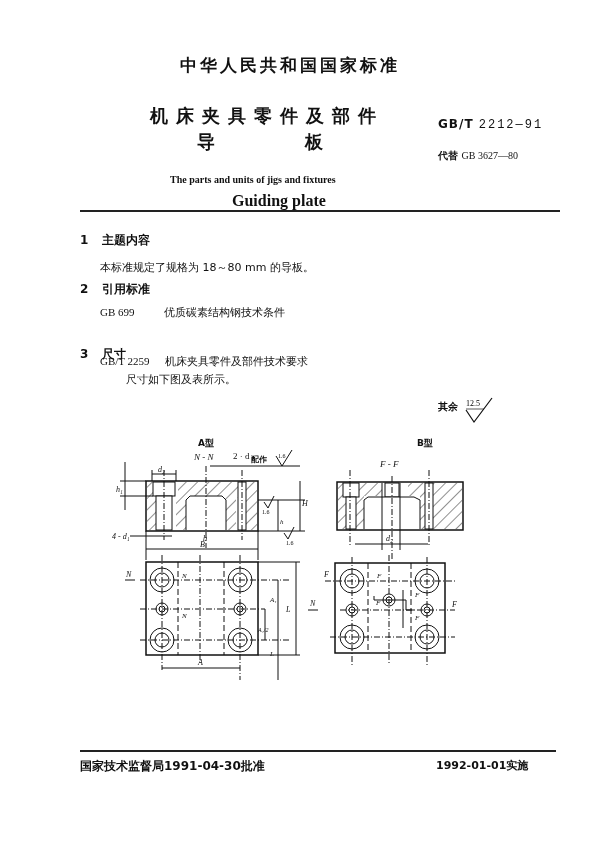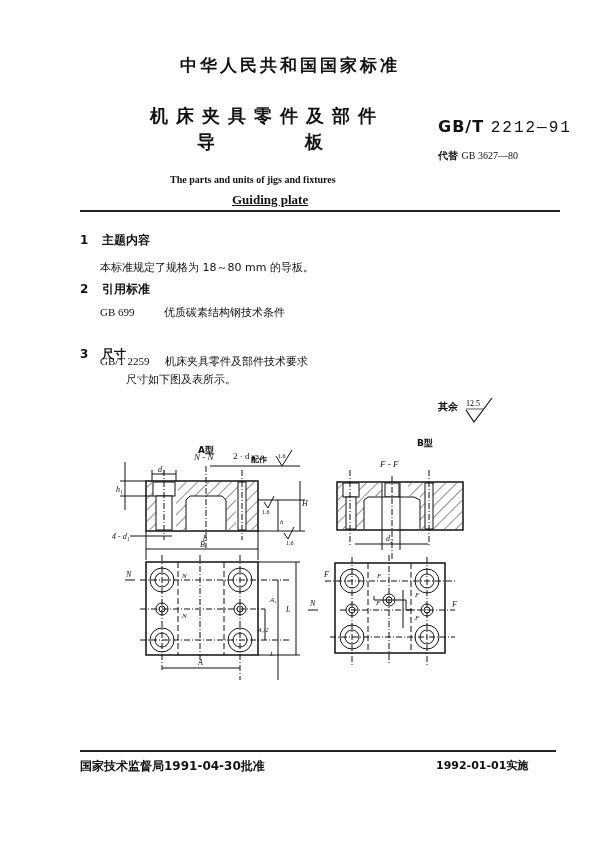--- a/index.html
+++ b/index.html
@@ -3,22 +3,22 @@
 <meta charset="utf-8">
 <style>
   html,body{margin:0;padding:0;background:#fff;}
   body{width:600px;height:847px;position:relative;overflow:hidden;color:#111;font-family:"DejaVu Sans","Liberation Sans",sans-serif;}
   .abs{position:absolute;}
   .std-name{left:0;width:600px;top:54px;text-align:center;font-size:17px;font-weight:bold;letter-spacing:3px;left:-10px;}
   .title1{left:150px;top:104px;font-size:18px;font-weight:bold;letter-spacing:8px;}
   .title2a{left:197px;top:130px;font-size:18px;font-weight:bold;}
   .title2b{left:305px;top:130px;font-size:18px;font-weight:bold;}
   .en1{left:170px;top:174px;font-family:"Liberation Serif",serif;font-size:10px;font-weight:bold;}
-  .en2{left:232px;top:192px;font-family:"Liberation Serif",serif;font-size:13px;font-weight:bold;text-decoration:underline;}
-  .code{left:438px;top:117px;font-size:16px;font-weight:bold;letter-spacing:1px;}
+  .en2{left:232px;top:192px;font-family:"Liberation Serif",serif;font-size:16px;font-weight:bold;}
+  .code{left:438px;top:117px;font-size:12px;font-weight:bold;letter-spacing:1px;}
   .code .num{font-family:"Liberation Mono",monospace;font-weight:normal;letter-spacing:2px;}
   .replace{left:438px;top:149px;font-size:10px;font-weight:bold;}
   .replace .num{font-family:"Liberation Serif",serif;font-weight:normal;}
   .rule-top{left:80px;top:210px;width:480px;height:2px;background:#222;}
   .h{font-size:12px;font-weight:bold;}
   .h .n{display:inline-block;width:22px;}
   .p{font-size:11px;}
   .p .ref{font-family:"Liberation Serif",serif;display:inline-block;}
   .rough{left:438px;top:400px;font-size:10px;font-weight:bold;}
   .rule-bot{left:80px;top:750px;width:476px;height:2px;background:#222;}
@@ -69,21 +69,21 @@
 
 <div class="abs rough">
   <span>其余</span>
 </div>
 <svg class="abs" style="left:462px;top:396px;" width="44" height="30">
   <text x="4" y="10" font-size="8">12.5</text>
   <polyline points="4,14 12,26 30,2" fill="none" stroke="#111" stroke-width="1.2"></polyline>
   <line x1="4" y1="13" x2="22" y2="13" stroke="#111" stroke-width="0.7"></line>
 </svg>
 
-<div class="abs" style="left:198px;top:437px;font-size:9px;font-weight:bold;margin-top:7px;">A型</div>
+<div class="abs" style="left:198px;top:437px;font-size:9px;font-weight:bold;">A型</div>
 <div class="abs" style="left:385px;top:437px;font-size:9px;font-weight:bold;padding-left:32px;">B型</div>
 
 <svg class="abs" style="left:0;top:0;" width="600" height="847">
   <defs>
     <pattern id="hatch" width="8" height="8" patternUnits="userSpaceOnUse" patternTransform="rotate(45)">
       <line x1="0" y1="0" x2="0" y2="8" stroke="#222" stroke-width="1"></line>
     </pattern>
   </defs>
   <g stroke="#111" fill="none" stroke-width="1">
 

